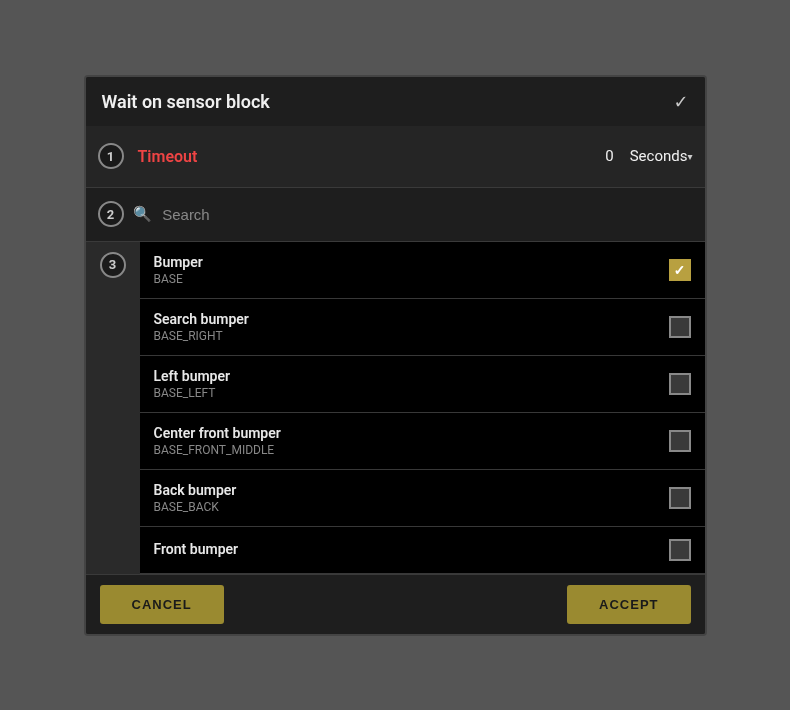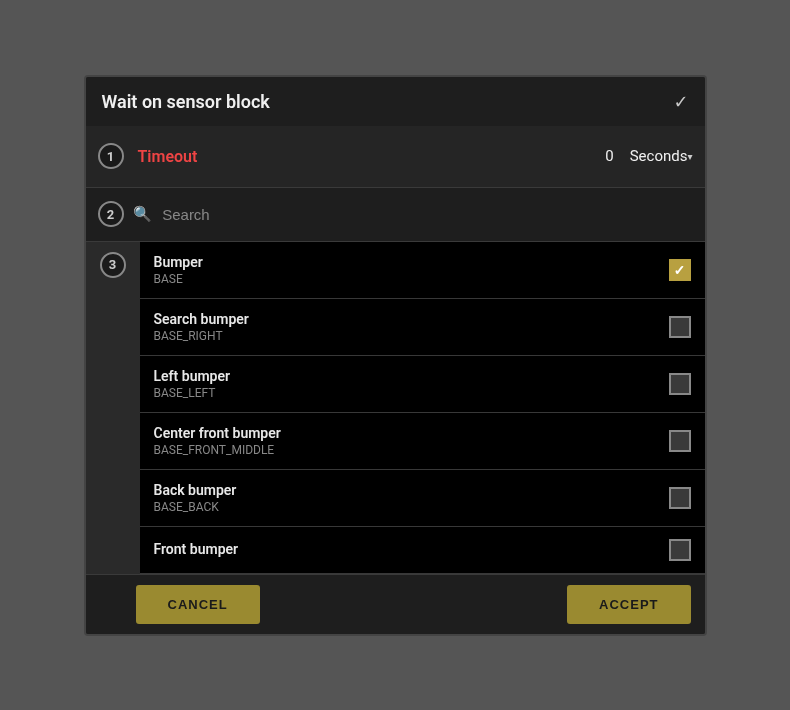--- a/index.html
+++ b/index.html
@@ -218,21 +218,20 @@
       font-size: 13px;
       font-weight: 700;
       letter-spacing: 1px;
       cursor: pointer;
       border: none;
       border-radius: 3px;
     }
     .btn-cancel {
       background: #9a8a30;
       color: #1a1a1a;
-      margin-left: 36px;
     }
     .btn-accept {
       background: #9a8a30;
       color: #1a1a1a;
     }
   </style>
 </head>
 <body>
 
 <div class="dialog">

